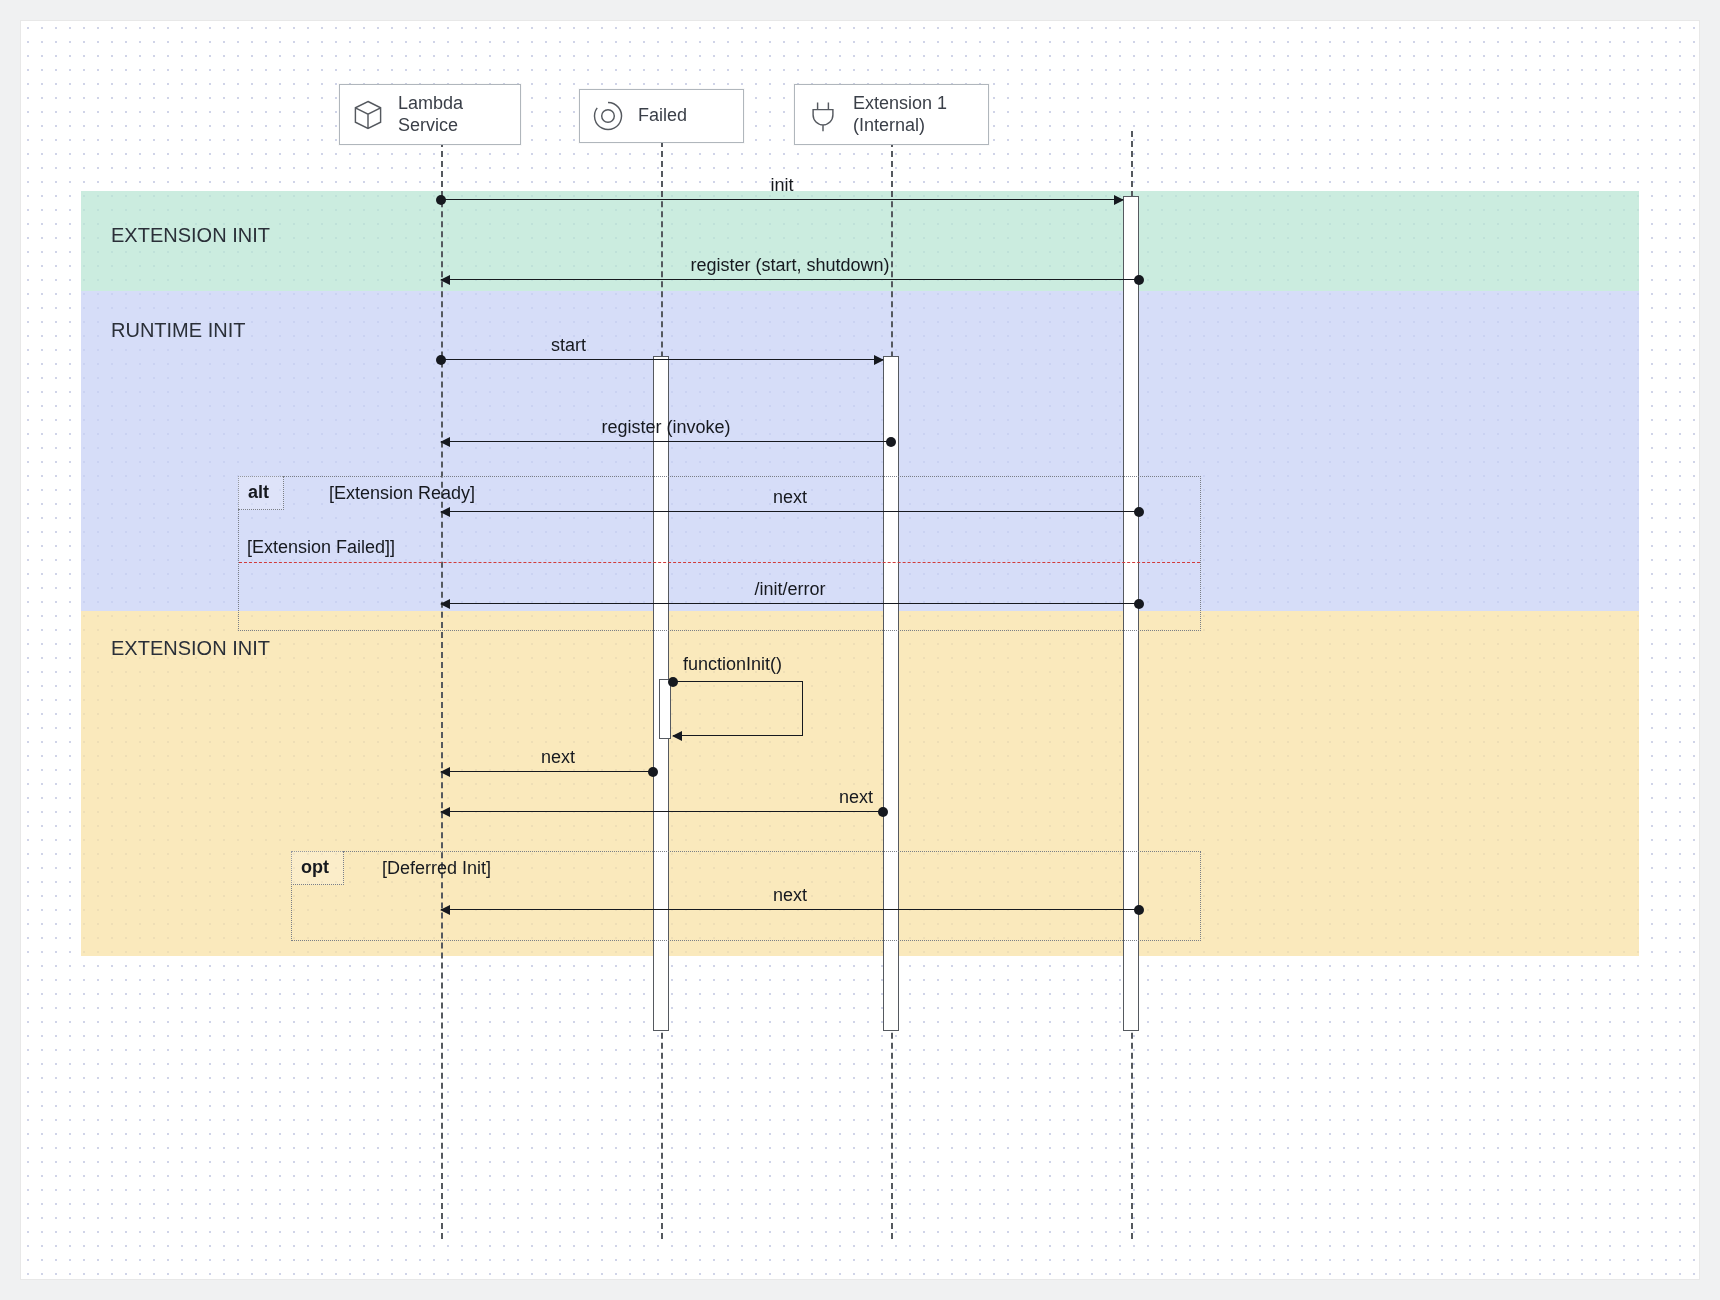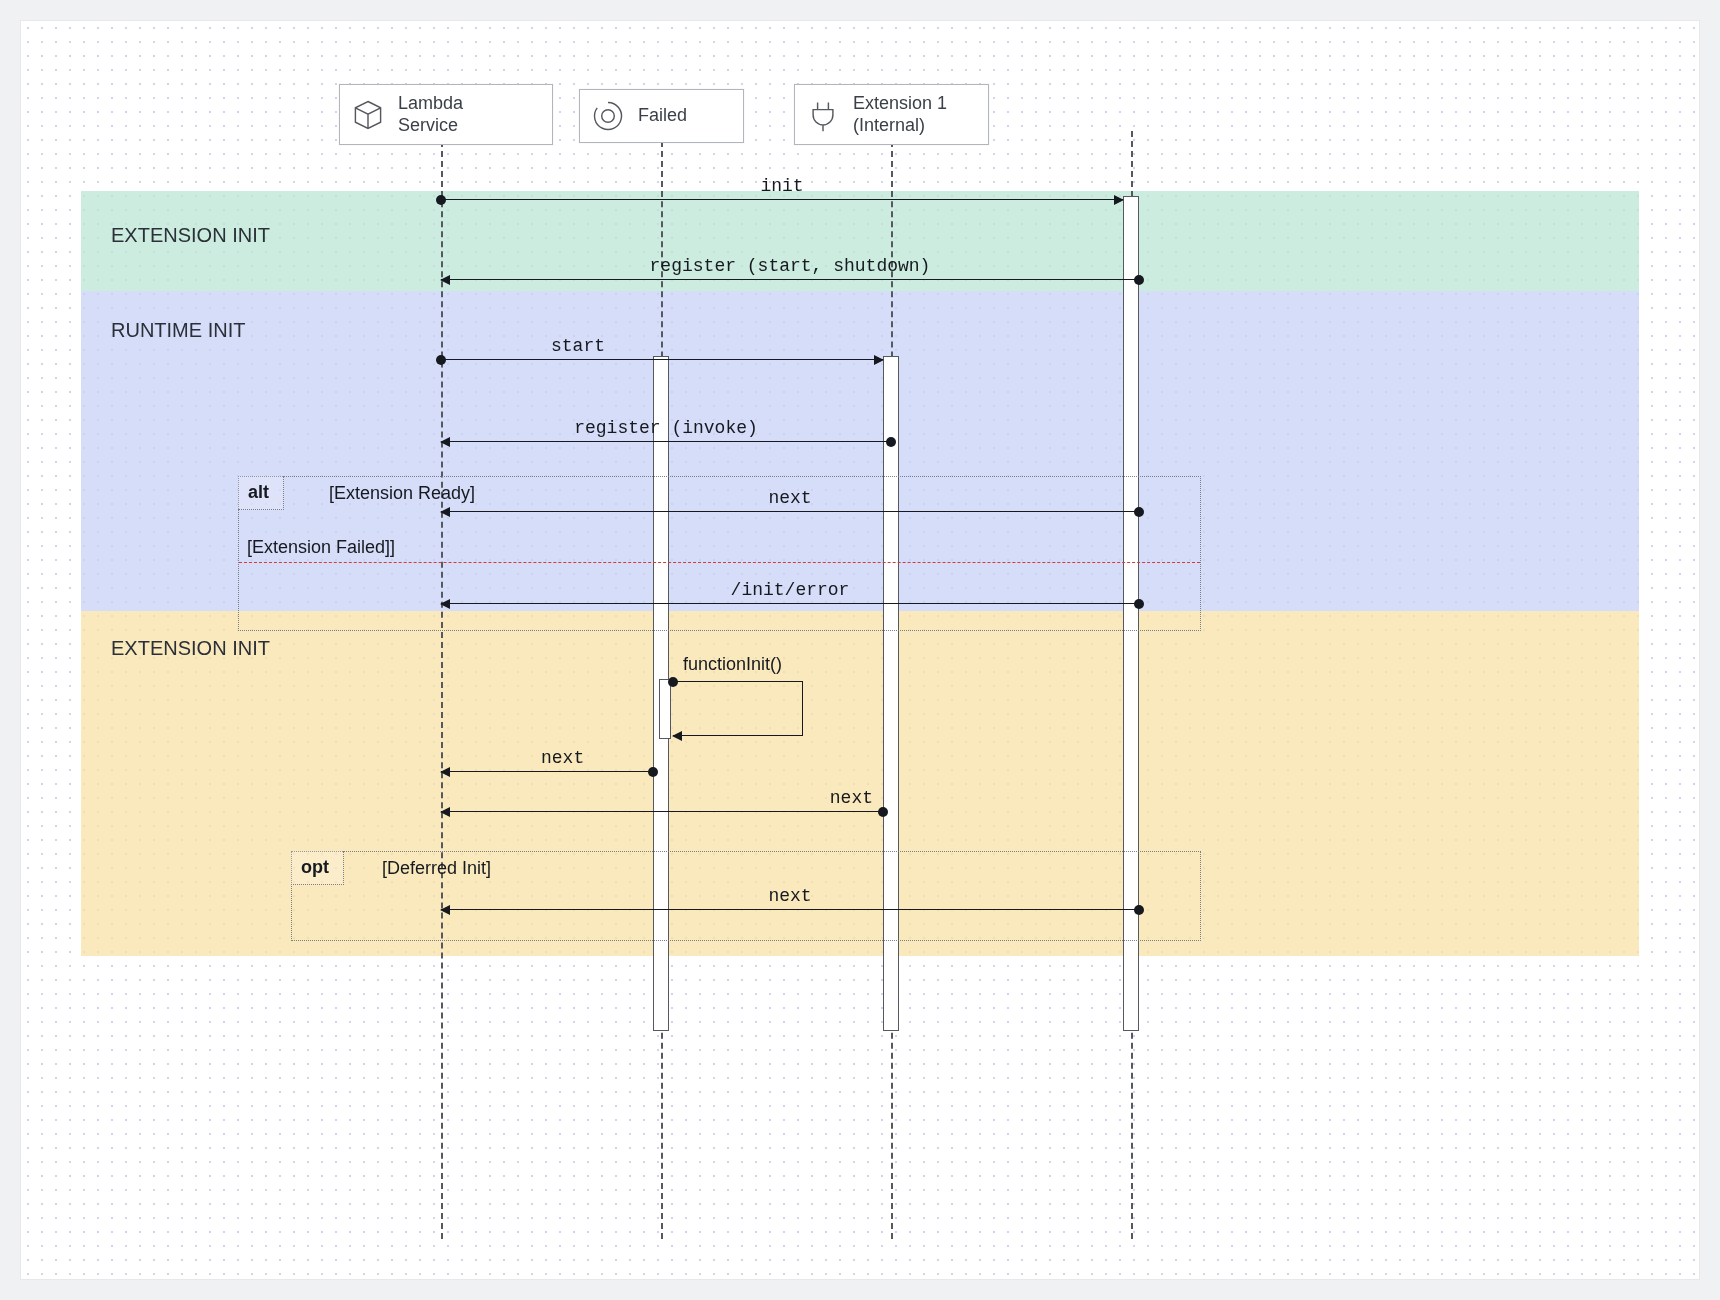--- a/index.html
+++ b/index.html
@@ -82,21 +82,20 @@
       border-top: 1.5px solid #16191f;
     }
     .msg .label {
       position: absolute;
       bottom: 4px;
       left: 50%;
       transform: translateX(-50%);
       white-space: nowrap;
       font-size: 18px;
       color: #16191f;
-      font-family: Liberation Mono, monospace;
     }
     .msg .dot {
       position: absolute;
       width: 10px; height: 10px;
       border-radius: 50%;
       background: #16191f;
       top: -5px;
     }
     .msg .arrow {
       position: absolute;
@@ -179,21 +178,21 @@
   <div class="lifeline" style="left:420px"></div>
   <div class="lifeline" style="left:640px"></div>
   <div class="lifeline" style="left:870px"></div>
   <div class="lifeline" style="left:1110px"></div>
 
   <div class="activation" style="left:1102px; top:175px; height:835px"></div>
   <div class="activation" style="left:632px;  top:335px; height:675px"></div>
   <div class="activation" style="left:862px;  top:335px; height:675px"></div>
   <div class="activation" style="left:638px;  top:658px; height:60px; width:12px"></div>
 
-  <div class="participant" style="left:318px; top:63px; width:214px">
+  <div class="participant" style="left:318px; top:63px; width:182px">
     <span class="icon">
       <svg viewBox="0 0 40 40" width="36" height="36">
           <path d="M20 5 L34 12 L34 28 L20 35 L6 28 L6 12 Z M6 12 L20 19 L34 12 M20 19 L20 35"></path>
         </svg>
     </span>
     <span class="plabel" style="white-space:pre-line">Lambda
 Service</span>
   </div>
 
   <div class="participant" style="left:558px; top:68px; width:165px">

